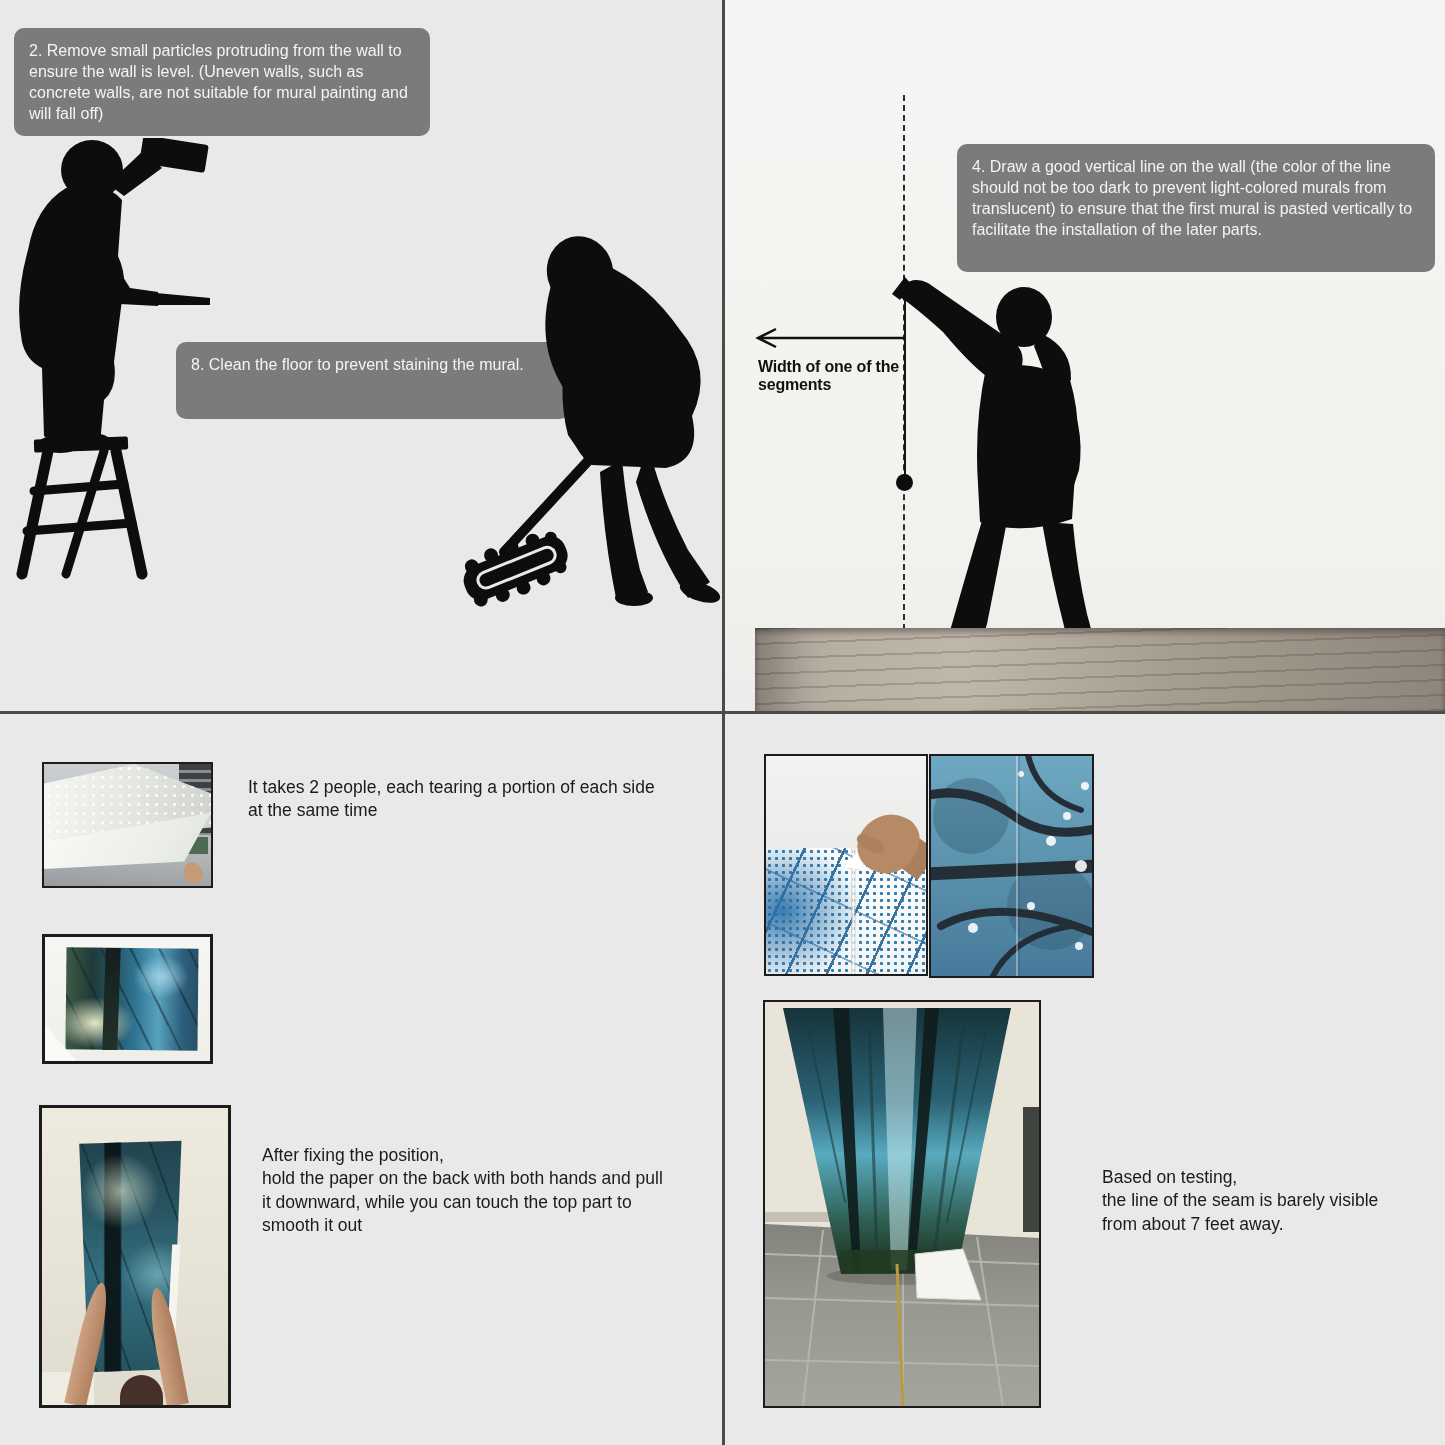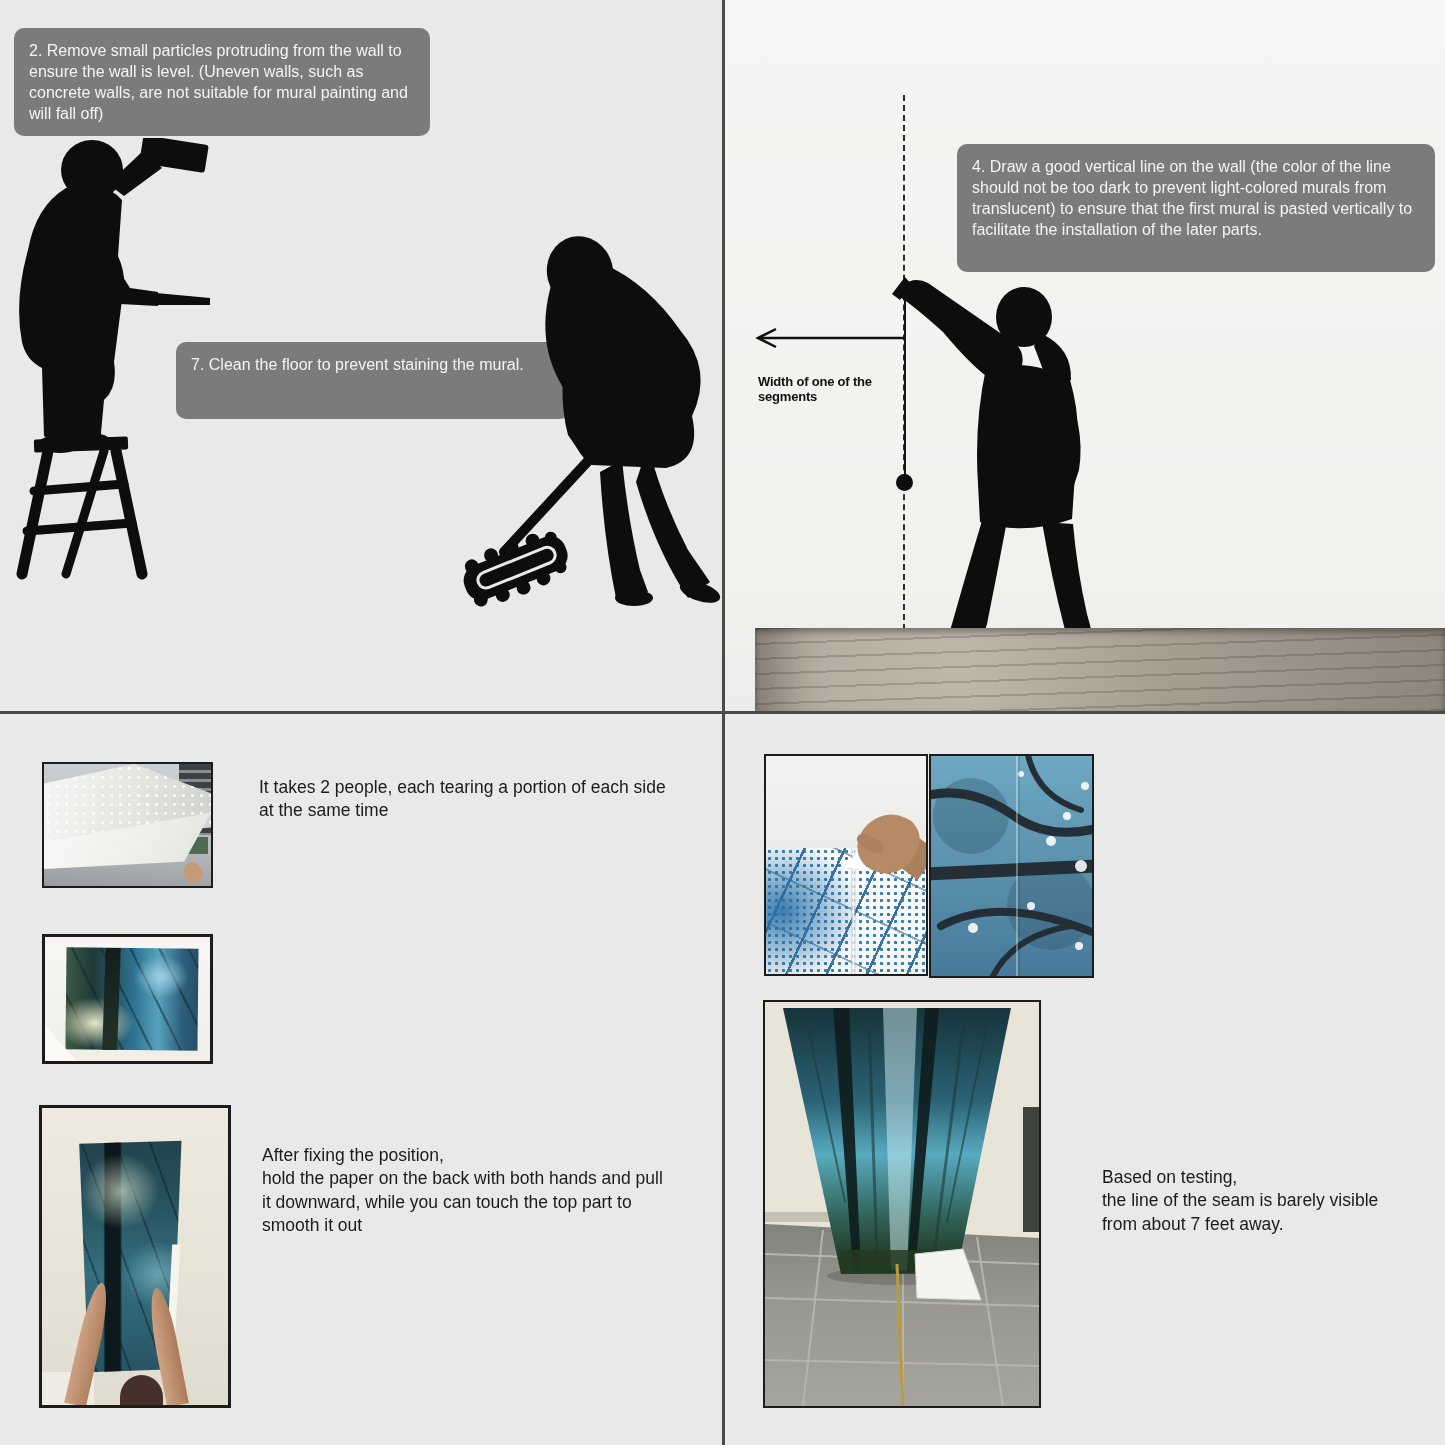--- a/index.html
+++ b/index.html
@@ -26,22 +26,22 @@
   
   .caption{position:absolute;color:var(--caption-text,#1b1b1b);font-size:17.5px;line-height:1.33;white-space:pre-line;}
 
   
   svg.sil{position:absolute;color:var(--silhouette,#0d0d0d);}
 
   
   .dash-line{position:absolute;left:903px;top:95px;height:535px;width:0;border-left:2px dashed #2b2b2b;}
   .plumb-string{position:absolute;left:904px;top:298px;width:2px;height:178px;background:#161616;}
   .plumb-bob{position:absolute;left:896px;top:474px;width:17px;height:17px;border-radius:50%;background:#0d0d0d;}
-  .width-label{position:absolute;left:758px;top:358px;width:160px;font-size:13px;font-weight:700;
-    color:#111;letter-spacing:-0.2px;margin-top:16px;}
+  .width-label{position:absolute;left:758px;top:358px;width:160px;font-size:16px;font-weight:700;
+    color:#111;letter-spacing:-0.2px;}
   .arrow-svg{position:absolute;left:752px;top:326px;}
 
   
   .wood-floor{position:absolute;left:755px;top:628px;width:690px;height:83px;
     background:
       repeating-linear-gradient(178deg, rgba(60,50,40,.22) 0 2px, rgba(255,255,255,0) 2px 15px),
       linear-gradient(90deg,#b3aa9e 0%,#c0b7ab 30%,#a79e92 60%,#8f867b 100%);
     box-shadow:inset 0 4px 6px rgba(0,0,0,.35), inset 60px 0 40px -30px rgba(0,0,0,.25);}
 
   
@@ -141,21 +141,21 @@
     </g>
     <g stroke="currentColor" stroke-linecap="round">
       <line x1="40" y1="313" x2="14" y2="436" stroke-width="11"></line>
       <line x1="108" y1="313" x2="134" y2="436" stroke-width="11"></line>
       <line x1="96" y1="313" x2="58" y2="436" stroke-width="9"></line>
       <line x1="26" y1="353" x2="116" y2="346" stroke-width="9"></line>
       <line x1="19" y1="393" x2="124" y2="385" stroke-width="9"></line>
     </g>
   </svg>
 
-  <div class="note n3">7. Clean the floor to prevent staining the mural.</div>
+  <div class="note n3">8. Clean the floor to prevent staining the mural.</div>
 
   <svg class="sil" style="left:452px;top:220px" width="270" height="405" viewBox="0 0 270 405">
     <g fill="currentColor">
       <ellipse cx="128" cy="52" rx="33" ry="36" transform="rotate(-14 128 52)"></ellipse>
       <path d="M100 62 Q80 130 120 180 Q112 225 140 245 L214 248 Q250 240 240 196 Q262 150 228 110 Q196 64 152 44 Q116 36 100 62 Z"></path>
       <path d="M118 112 Q104 170 116 215 L136 244 158 234 Q142 196 144 150 Z"></path>
       <path d="M196 225 Q210 280 236 330 L258 362 L236 378 Q204 330 184 262 Z"></path>
       <path d="M170 240 Q176 300 188 350 L196 372 L164 378 Q152 320 148 252 Z"></path>
       <ellipse cx="248" cy="372" rx="21" ry="9" transform="rotate(18 248 372)"></ellipse>
       <ellipse cx="182" cy="378" rx="19" ry="8"></ellipse>
@@ -213,21 +213,21 @@
 
   <div class="photo" id="photoA">
     <div class="pa-room" style="inset:0"></div>
     <div class="pa-shelf"></div>
     <div class="pa-red"></div>
     <div class="pa-green"></div>
     <div class="pa-paper-top" style="inset:0"></div>
     <div class="pa-paper-bottom" style="inset:0"></div>
     <div class="pa-thumb"></div>
   </div>
-  <div class="caption" style="left:259px;top:776px;width:440px">It takes 2 people, each tearing a portion of each side
+  <div class="caption" style="left:248px;top:776px;width:440px">It takes 2 people, each tearing a portion of each side
 at the same time</div>
 
   <div class="photo" id="photoB">
     <div class="pb-wall" style="inset:0"></div>
     <div class="pb-mural"></div>
     <div class="pb-trunk"></div>
     <div class="pb-peel"></div>
   </div>
 
   <div class="photo" id="photoC">

